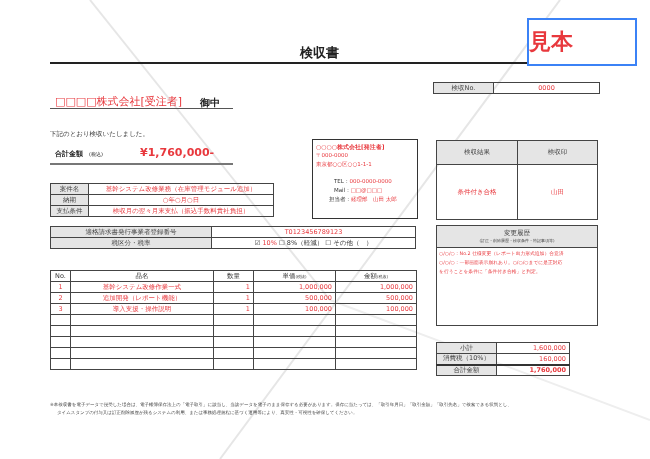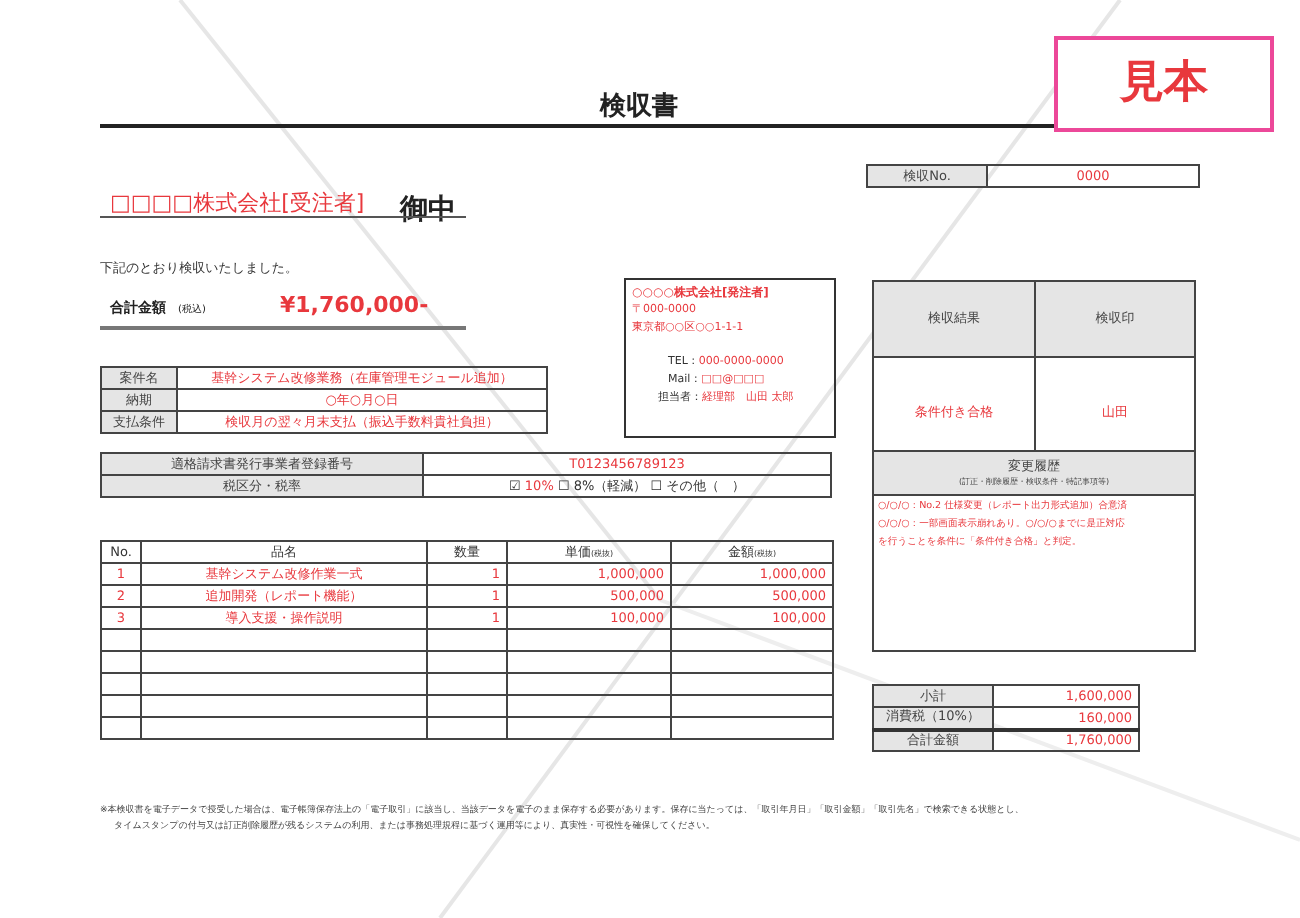--- a/index.html
+++ b/index.html
@@ -2,23 +2,23 @@
 <html><head>
 <meta charset="utf-8">
 <style>
 *{box-sizing:border-box;margin:0;padding:0}
 body{width:650px;height:459px;background:#fff;font-family:"DejaVu Sans","Liberation Sans",sans-serif;color:#333;position:relative;overflow:hidden}
 .abs{position:absolute}
 .red{color:#e8383d}
 .wm{position:absolute;left:0;top:0;width:650px;height:459px;pointer-events:none}
 .title{left:300px;top:44px;font-size:13px;font-weight:bold;color:#222}
 .title-line{left:50px;top:62px;width:555px;height:2px;background:#222}
-.sample{left:527px;top:18px;width:110px;height:48px;border:2px solid #ec4899;color:#e8383d;font-size:22px;font-weight:bold;text-align:center;line-height:44px;background:#fff}
+.sample{left:527px;top:18px;width:110px;height:48px;border:2px solid #3b82f6;color:#e8383d;font-size:22px;font-weight:bold;text-align:left;line-height:44px;background:#fff}
 .client{left:55px;top:94px;font-size:11px}
-.onchu{left:200px;top:96px;font-size:14px;font-weight:bold;color:#222}
+.onchu{left:200px;top:96px;font-size:10px;font-weight:bold;color:#222}
 .client-line{left:50px;top:108px;width:183px;height:1px;background:#555}
 table{border-collapse:collapse;position:absolute;font-size:6.5px}
 td,th{border:1px solid #444;text-align:center;font-weight:normal;height:11px;padding:0 3px;white-space:nowrap}
 .gray{background:#e5e5e5;color:#444}
 .intro{left:50px;top:130px;font-size:6.5px}
 .total-label{left:55px;top:149px;font-size:7px;font-weight:bold;color:#222}
 .total-label small{font-size:5px;font-weight:normal;margin-left:6px}
 .total-val{left:140px;top:146px;font-size:11px;font-weight:bold}
 .total-line{left:50px;top:163px;width:183px;height:2px;background:#777}
 .issuer{left:312px;top:139px;width:106px;height:80px;border:1px solid #333;font-size:5.5px;padding:2px 3px;line-height:9px}
@@ -81,21 +81,21 @@
   <div class="row red">東京都○○区○○1-1-1</div>
   <div style="height:8px"></div>
   <div style="padding-left:18px"><span>TEL：</span><span class="red">000-0000-0000</span></div>
   <div style="padding-left:18px"><span>Mail：</span><span class="red">□□@□□□</span></div>
   <div style="padding-left:13px"><span>担当者：</span><span class="red">経理部　山田 太郎</span></div>
 </div>
 
 <table style="left:436px;top:140px;width:162px">
   <tbody>
       <tr>
-        <td class="gray" style="height:38px;width:81px">検収結果</td>
+        <td class="gray" style="height:24px;width:81px">検収結果</td>
         <td class="gray" style="height:24px">検収印</td>
       </tr>
   <tr>
         <td class="red" style="height:55px">条件付き合格</td>
         <td class="red" style="height:55px">山田</td>
       </tr>
 </tbody>
   </table>
 
 <table style="left:50px;top:226px;width:366px">
@@ -209,19 +209,19 @@
       <tr>
         <td class="gray" style="width:60px">小計</td>
         <td class="red num">1,600,000</td>
       </tr>
   <tr>
         <td class="gray">消費税（10%）</td>
         <td class="red num">160,000</td>
       </tr>
   <tr>
         <td class="gray" style="border-top:2px solid #333">合計金額</td>
-        <td class="red num" style="font-weight:normal;border-top:2px solid #333">1,760,000</td>
+        <td class="red num" style="font-weight:bold;border-top:2px solid #333">1,760,000</td>
       </tr>
 </tbody>
   </table>
 
 <div class="abs foot" style="top:402px">※本検収書を電子データで授受した場合は、電子帳簿保存法上の「電子取引」に該当し、当該データを電子のまま保存する必要があります。保存に当たっては、「取引年月日」「取引金額」「取引先名」で検索できる状態とし、</div>
 <div class="abs foot" style="top:410px;left:57px">タイムスタンプの付与又は訂正削除履歴が残るシステムの利用、または事務処理規程に基づく運用等により、真実性・可視性を確保してください。</div>
 
 </body></html>

